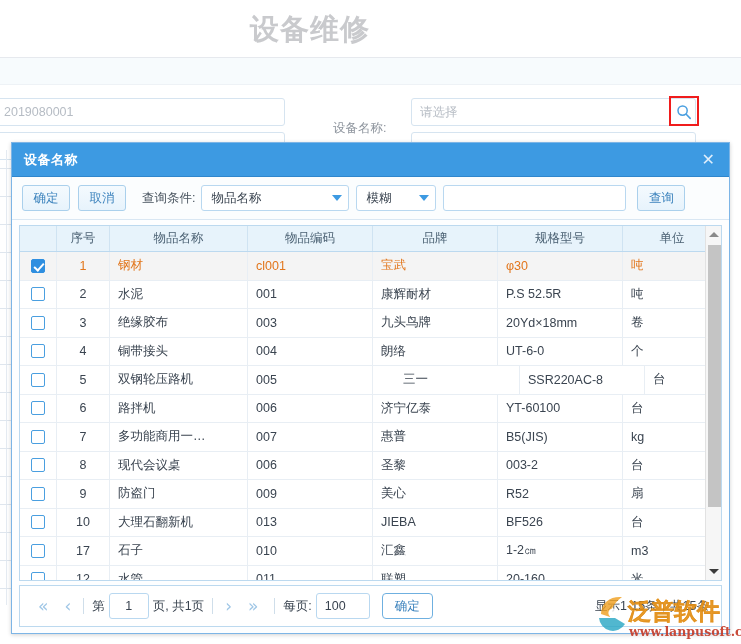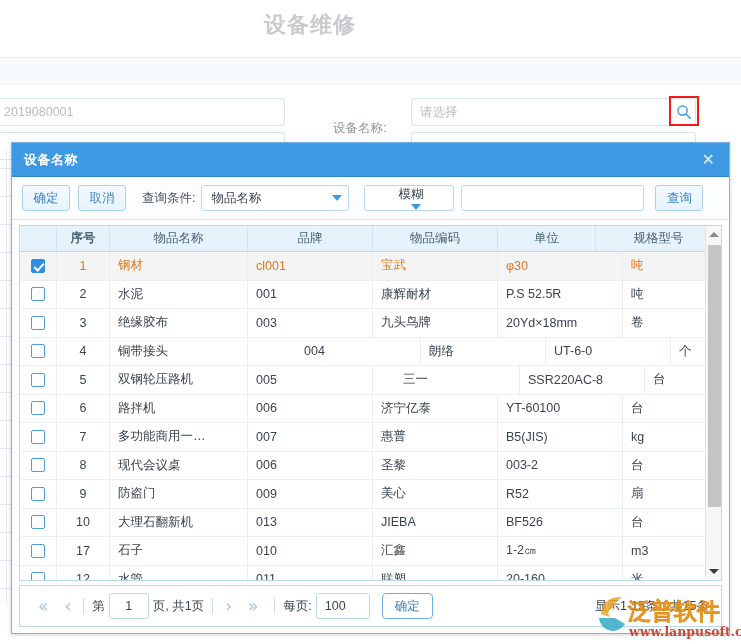--- a/index.html
+++ b/index.html
@@ -10,21 +10,21 @@
     overflow: hidden;
   }
   #root { position: relative; width: 741px; height: 644px; }
 
   
   .bg-layer { position: absolute; inset: 0; background: #fff; }
 
   .page-title {
     position: absolute; left: 0; top: 10px; width: 620px;
     text-align: center;
-    font-size: 22px; font-weight: bold; color: #c9cacd;
+    font-size: 29px; font-weight: bold; color: #c9cacd;
     letter-spacing: 1px;
   }
 
   .bg-divider {
     position: absolute; left: 0; top: 57px; width: 741px; height: 1px;
     background: #e6e9ee;
   }
   .bg-band {
     position: absolute; left: 0; top: 58px; width: 741px; height: 26px;
     background: #f7fbfd;
@@ -368,39 +368,39 @@
       <div class="btn" style="margin-right:8px;">确定</div>
       <div class="btn">取消</div>
 
       <div class="tb-label">查询条件:</div>
 
       <div class="sel" style="width:148px;">
         <span class="sel-txt">物品名称</span>
         <span class="caret"></span>
       </div>
 
-      <div class="sel" style="width:90px; margin-left:15px;flex-direction:column;">
+      <div class="sel" style="width:80px; margin-left:7px;">
         <span class="sel-txt">模糊</span>
         <span class="caret"></span>
       </div>
 
       <input class="txtin" style="width: 183px; margin-left: 7px;" type="text" value="">
 
       <div class="btn" style="margin-left:11px;">查询</div>
     </div>
 
     <div class="tbl-wrap">
       <div class="tbl-head">
         <div class="th" style="width:37px;"></div>
-        <div class="th" style="width:53px;font-weight:bold;">序号</div>
+        <div class="th" style="width:53px;">序号</div>
         <div class="th" style="width:138px;">物品名称</div>
+        <div class="th" style="width:125px;">物品编码</div>
         <div class="th" style="width:125px;">品牌</div>
-        <div class="th" style="width:125px;">物品编码</div>
+        <div class="th" style="width:125px;">规格型号</div>
         <div class="th" style="flex:1;">单位</div>
-        <div class="th" style="width:125px;">规格型号</div>
       </div>
 
       <div class="tbl-body" id="tbody">
           <div class="tr sel-row">
             <div class="td c-chk" style="width: 37px;">
               <span class="chk on"></span>
             </div>
             <div class="td c-idx" style="width: 53px;">1</div>
             <div class="td" style="width: 138px;">钢材</div>
             <div class="td" style="width: 125px;">cl001</div>
@@ -429,21 +429,21 @@
             <div class="td" style="width: 125px;">九头鸟牌</div>
             <div class="td" style="width: 125px;">20Yd×18mm</div>
             <div class="td" style="flex: 1 1 0%;">卷</div>
           </div>
           <div class="tr">
             <div class="td c-chk" style="width: 37px;">
               <span class="chk"></span>
             </div>
             <div class="td c-idx" style="width: 53px;">4</div>
             <div class="td" style="width: 138px;">铜带接头</div>
-            <div class="td" style="width: 125px; margin-left: 48px;">004</div>
+            <div class="td" style="width: 125px;">004</div>
             <div class="td" style="width: 125px;">朗络</div>
             <div class="td" style="width: 125px;">UT-6-0</div>
             <div class="td" style="flex: 1 1 0%;">个</div>
           </div>
           <div class="tr">
             <div class="td c-chk" style="width: 37px;">
               <span class="chk"></span>
             </div>
             <div class="td c-idx" style="width: 53px;">5</div>
             <div class="td" style="width: 138px;">双钢轮压路机</div>

